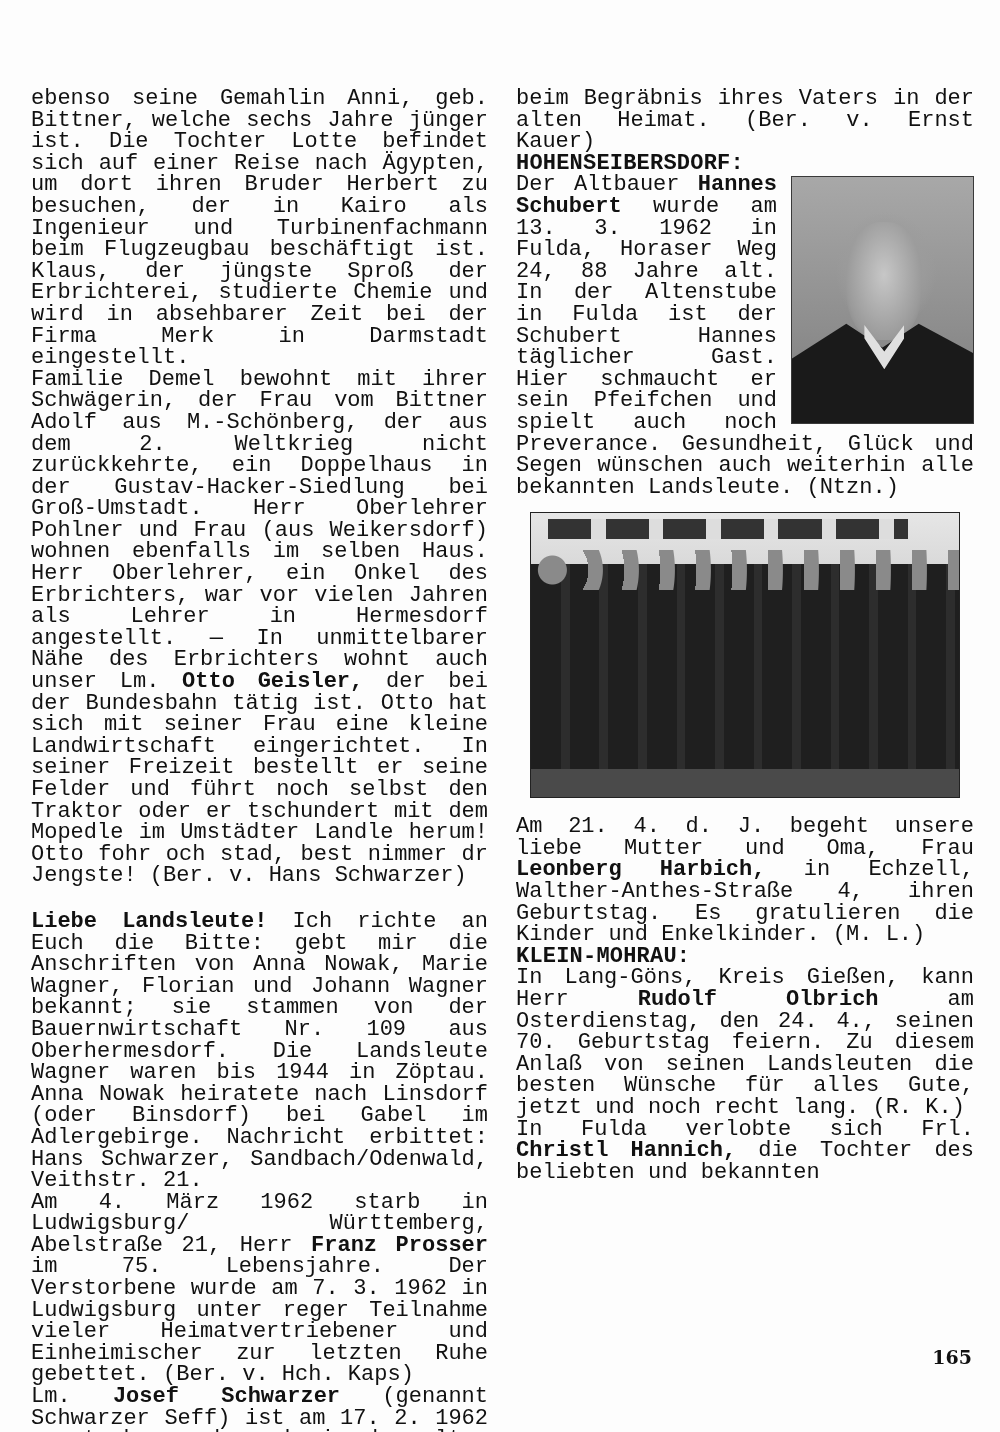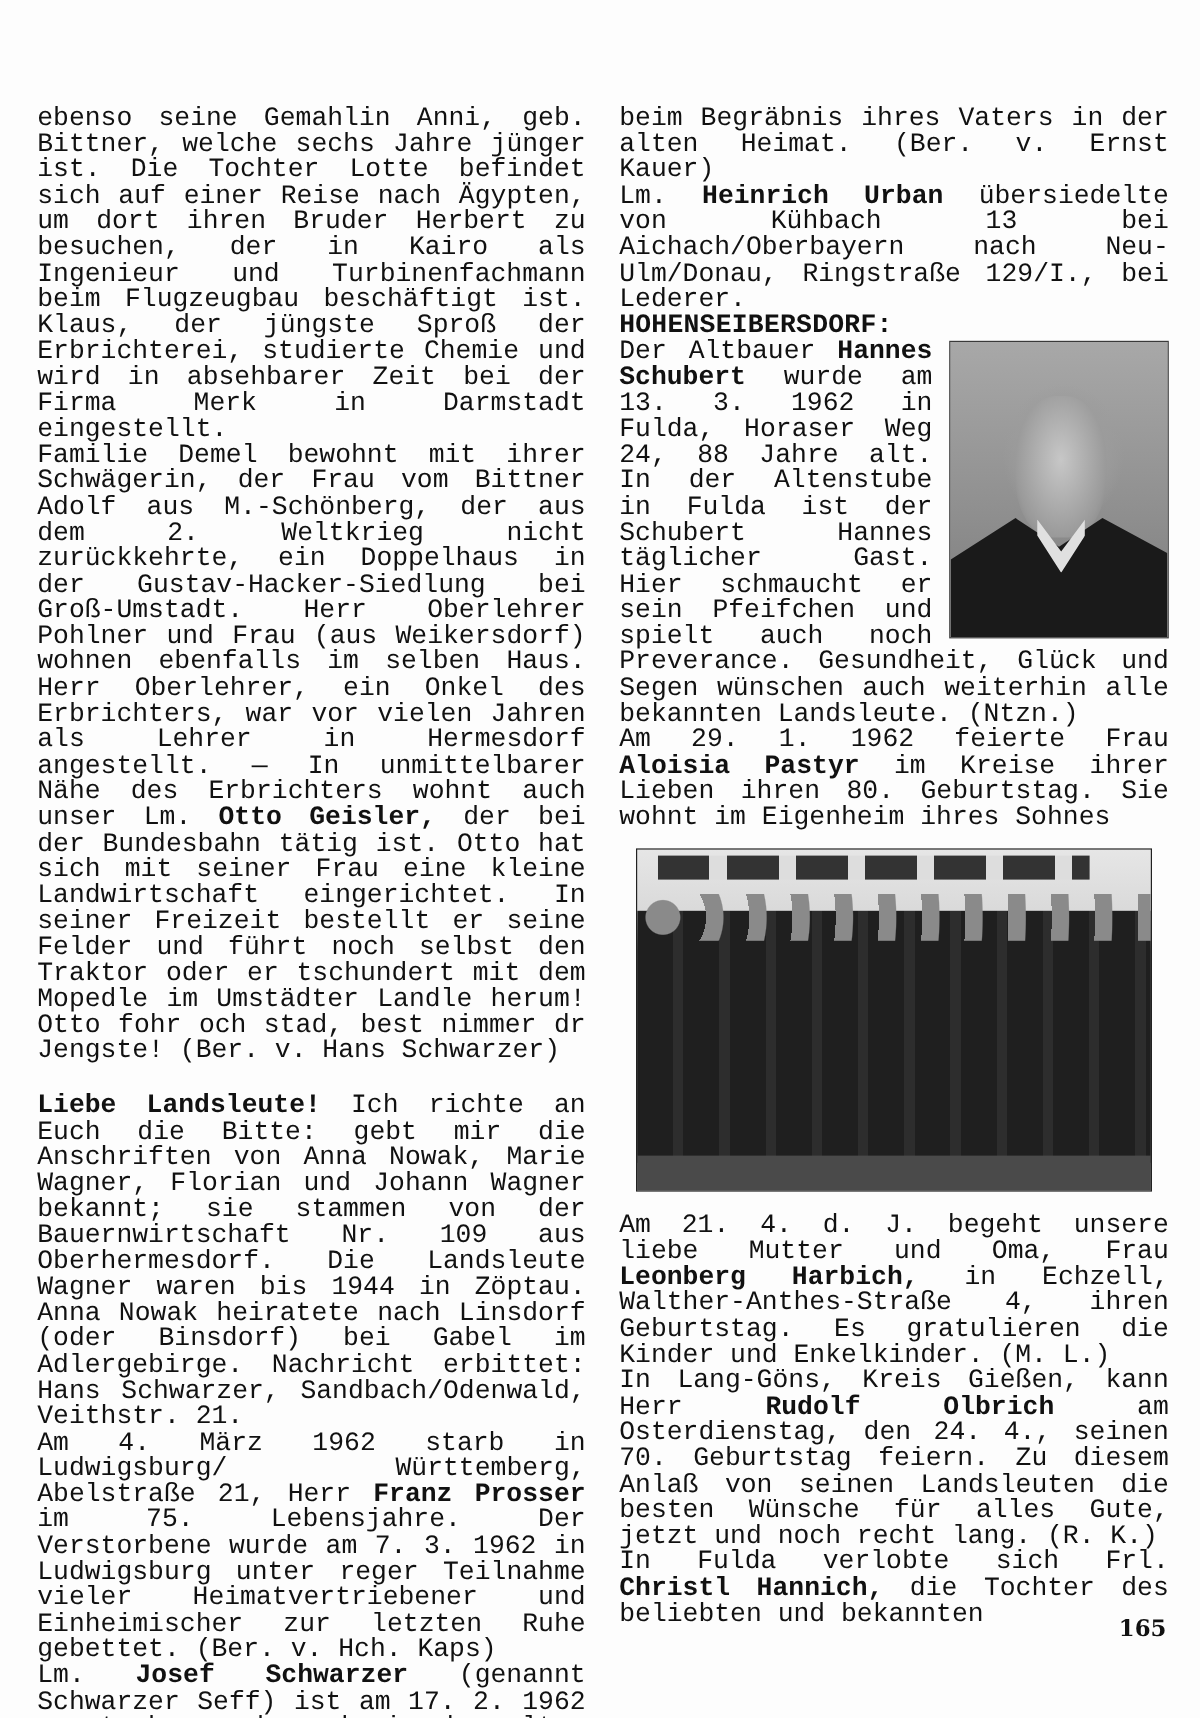--- a/index.html
+++ b/index.html
@@ -43,36 +43,35 @@
   <div class="col col-left">
     <p><span>ebenso seine Gemahlin Anni, geb. Bittner, welche sechs Jahre jünger ist. Die Tochter Lotte befindet sich auf einer Reise nach Ägypten, um dort ihren Bruder Herbert zu besuchen, der in Kairo als Ingenieur und Turbinenfachmann beim Flugzeugbau beschäftigt ist. Klaus, der jüngste Sproß der Erbrichterei, studierte Chemie und wird in absehbarer Zeit bei der Firma Merk in Darmstadt eingestellt.</span></p>
     <p><span>Familie Demel bewohnt mit ihrer Schwägerin, der Frau vom Bittner Adolf aus M.-Schönberg, der aus dem 2. Weltkrieg nicht zurückkehrte, ein Doppelhaus in der Gustav-Hacker-Siedlung bei Groß-Umstadt. Herr Oberlehrer Pohlner und Frau (aus Weikersdorf) wohnen ebenfalls im selben Haus. Herr Oberlehrer, ein Onkel des Erbrichters, war vor vielen Jahren als Lehrer in Hermesdorf angestellt. — In unmittelbarer Nähe des Erbrichters wohnt auch unser Lm. </span><b>Otto Geisler,</b><span> der bei der Bundesbahn tätig ist. Otto hat sich mit seiner Frau eine kleine Landwirtschaft eingerichtet. In seiner Freizeit bestellt er seine Felder und führt noch selbst den Traktor oder er tschundert mit dem Mopedle im Umstädter Landle herum! Otto fohr och stad, best nimmer dr Jengste! (Ber. v. Hans Schwarzer)</span></p>
     <p class="spaced"><b>Liebe Landsleute!</b><span> Ich richte an Euch die Bitte: gebt mir die Anschriften von Anna Nowak, Marie Wagner, Florian und Johann Wagner bekannt; sie stammen von der Bauernwirtschaft Nr. 109 aus Oberhermesdorf. Die Landsleute Wagner waren bis 1944 in Zöptau. Anna Nowak heiratete nach Linsdorf (oder Binsdorf) bei Gabel im Adlergebirge. Nachricht erbittet: Hans Schwarzer, Sandbach/Odenwald, Veithstr. 21.</span></p>
     <p><span>Am 4. März 1962 starb in Ludwigsburg/ Württemberg, Abelstraße 21, Herr </span><b>Franz Prosser</b><span> im 75. Lebensjahre. Der Verstorbene wurde am 7. 3. 1962 in Ludwigsburg unter reger Teilnahme vieler Heimatvertriebener und Einheimischer zur letzten Ruhe gebettet. (Ber. v. Hch. Kaps)</span></p>
     <p><span>Lm. </span><b>Josef Schwarzer</b><span> (genannt Schwarzer Seff) ist am 17. 2. 1962 verstorben und wurde in der alten Heimat zur letzten Ruhe gebettet. Schwarzer Seff wird bestimmt noch allen Hermesdorfern in Erinnerung sein; er war 88 Jahre alt und Vater dreier Kinder. Es sind drei Mädchen: Hedwig, Marie und Josefine, die in Österreich leben. Trotz vieler Unkosten waren sie</span></p>
   </div>
 
   <div class="col col-right">
     <p><span>beim Begräbnis ihres Vaters in der alten Heimat. (Ber. v. Ernst Kauer)</span></p>
-    <p><span>Lm. </span><b>Heinrich Urban</b><span> übersiedelte von Kühbach 13 bei Aichach/Oberbayern nach Neu-Ulm/Donau, Ringstraße 129/I., bei Lederer.</span></p>
     <p class="heading">HOHENSEIBERSDORF:</p>
     <div class="portrait-wrap">
       <div class="portrait">
         <div class="face"></div>
         <div class="coat"></div>
         <div class="collar"></div>
       </div>
     </div>
     <p><span>Der Altbauer </span><b>Hannes Schubert</b><span> wurde am 13. 3. 1962 in Fulda, Horaser Weg 24, 88 Jahre alt. In der Altenstube in Fulda ist der Schubert Hannes täglicher Gast. Hier schmaucht er sein Pfeifchen und spielt auch noch Preverance. Gesundheit, Glück und Segen wünschen auch weiterhin alle bekannten Landsleute. (Ntzn.)</span></p>
-    <p><span>Am 29. 1. 1962 feierte Frau </span><b>Aloisia Pastyr</b><span> im Kreise ihrer Lieben ihren 80. Geburtstag. Sie wohnt im Eigenheim ihres Sohnes</span></p>
     <div class="group-photo">
       <div class="windows"></div>
       <div class="people"></div>
       <div class="heads"></div>
       <div class="ground"></div>
     </div>
     <p><span>Am 21. 4. d. J. begeht unsere liebe Mutter und Oma, Frau </span><b>Leonberg Harbich,</b><span> in Echzell, Walther-Anthes-Straße 4, ihren Geburtstag. Es gratulieren die Kinder und Enkelkinder. (M. L.)</span></p>
+    <p class="heading">KLEIN-MOHRAU:</p>
     <p><span>In Lang-Göns, Kreis Gießen, kann Herr </span><b>Rudolf Olbrich</b><span> am Osterdienstag, den 24. 4., seinen 70. Geburtstag feiern. Zu diesem Anlaß von seinen Landsleuten die besten Wünsche für alles Gute, jetzt und noch recht lang. (R. K.)</span></p>
     <p><span>In Fulda verlobte sich Frl. </span><b>Christl Hannich,</b><span> die Tochter des beliebten und bekannten</span></p>
   </div>
 
   <div class="page-number">165</div>
 </div>
 
 </body></html>

